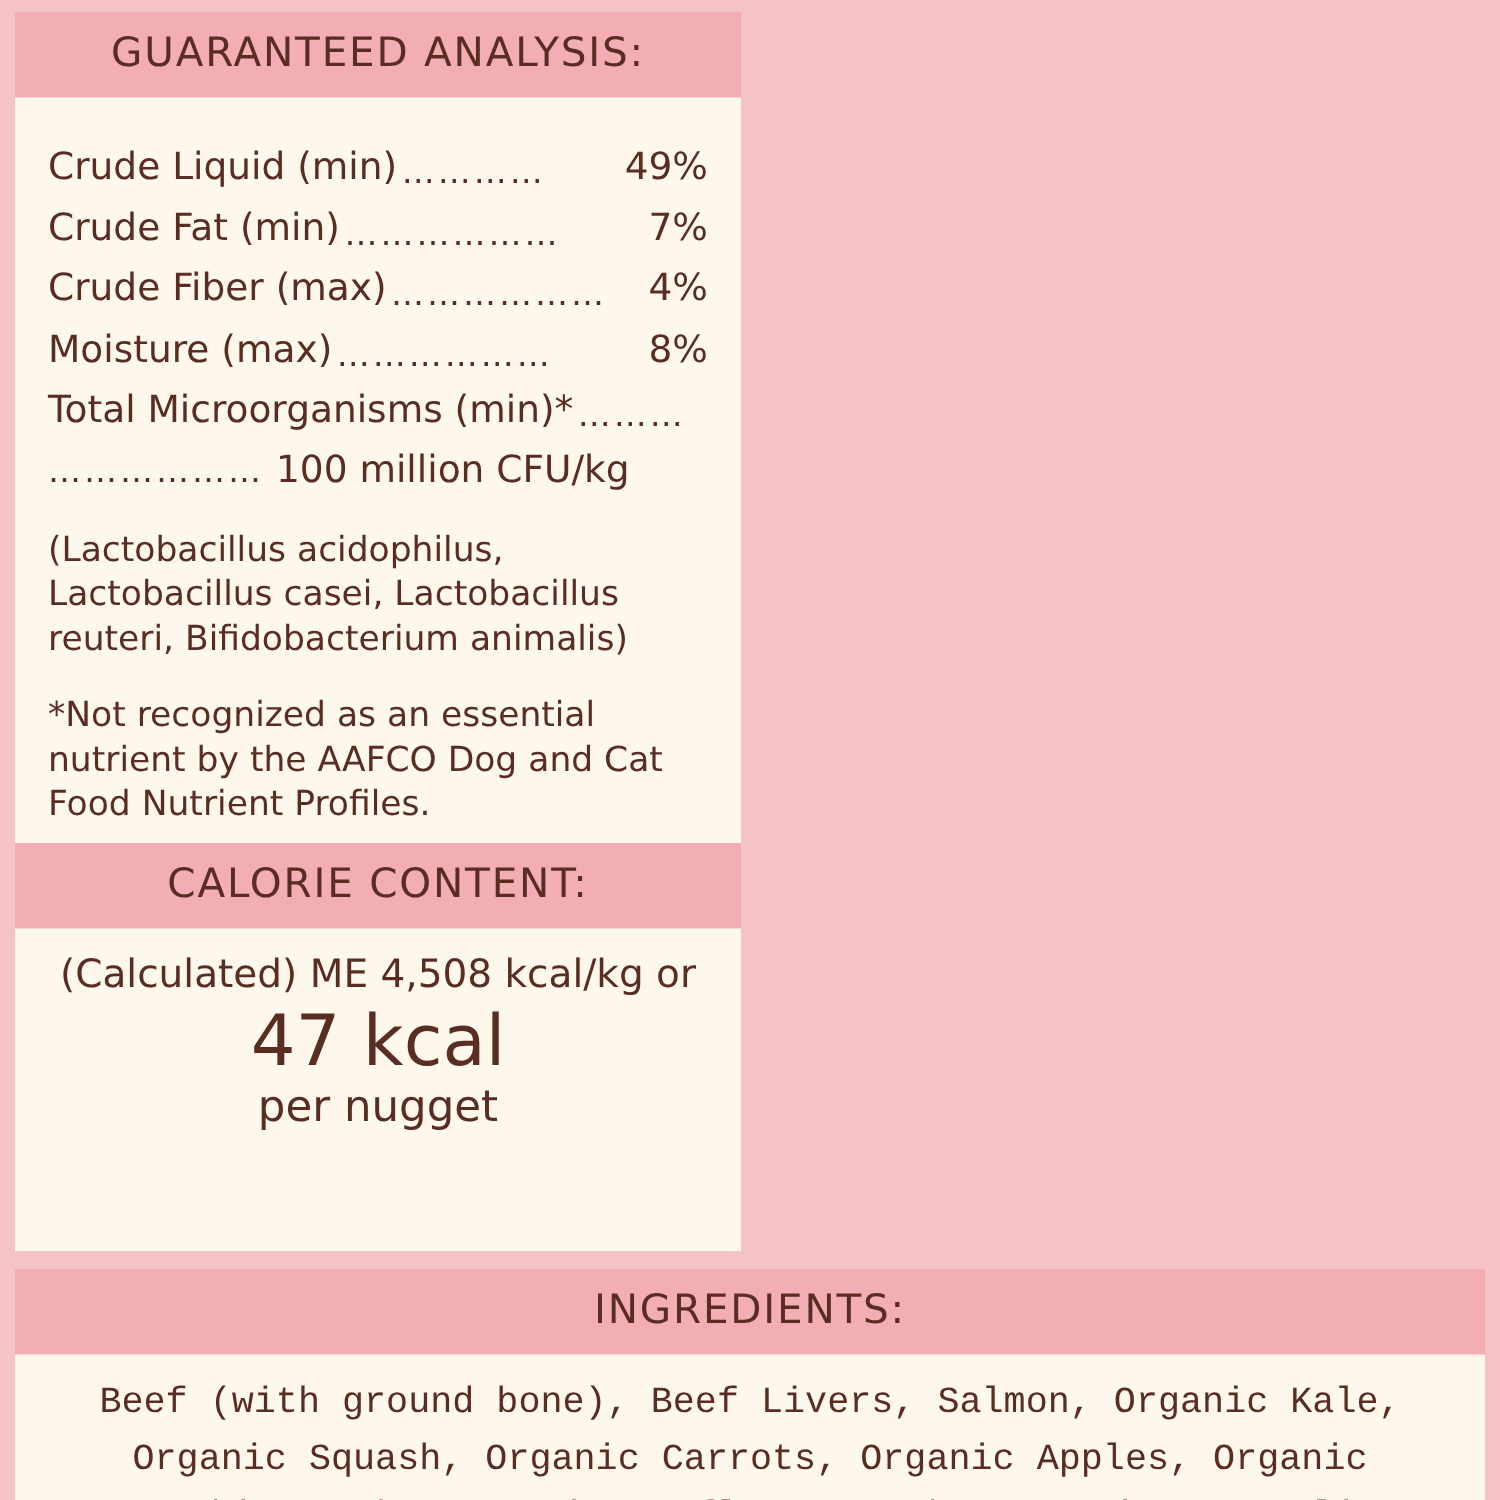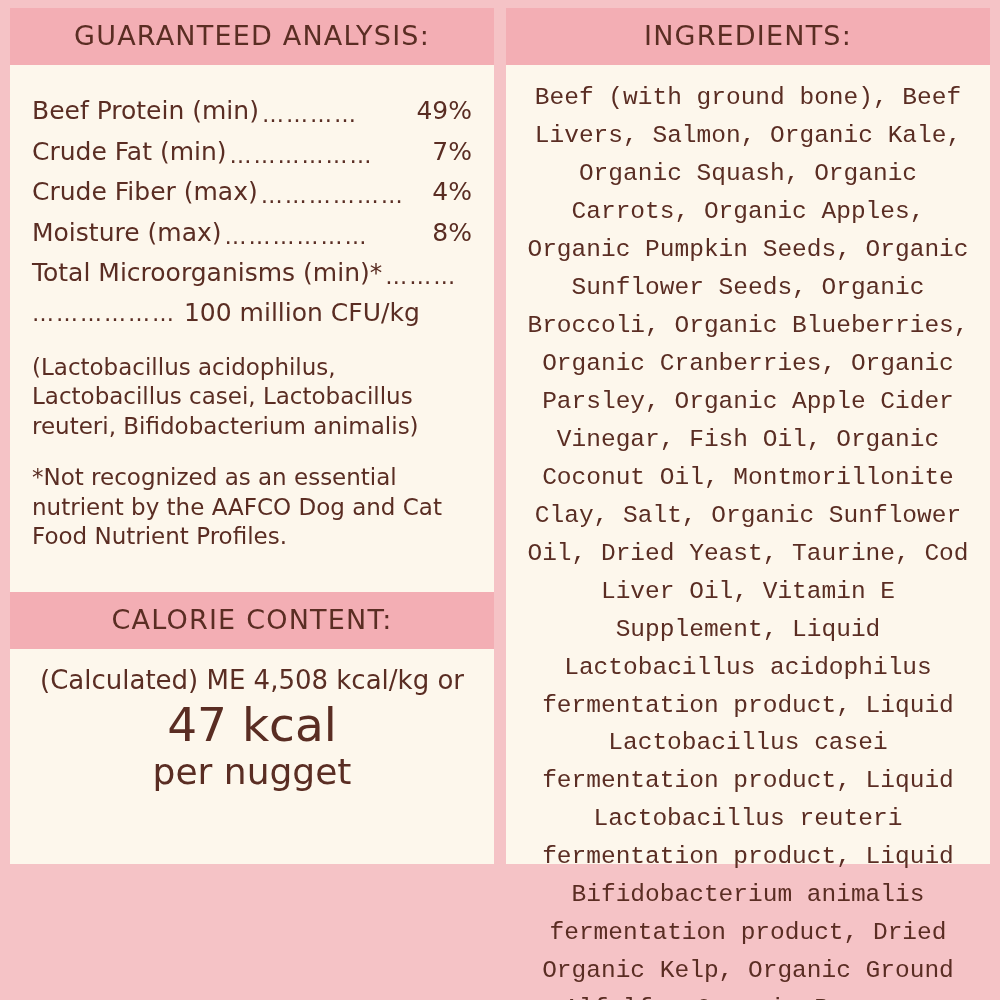--- a/index.html
+++ b/index.html
@@ -15,20 +15,21 @@
     overflow: hidden;
   }
   .page {
     position: relative;
     width: 1000px;
     height: 872px;
     box-sizing: border-box;
     padding: 8px 10px;
     display: flex;
     gap: 12px;
+    flex-direction: column;
   }
   .col-left {
     width: 484px;
     display: flex;
     flex-direction: column;
     gap: 0;
   }
   .col-right {
     flex: 1;
     background: #fdf7ec;
@@ -104,21 +105,21 @@
   .cal-line1 {
     font-size: 26px;
     line-height: 1.2;
   }
   .cal-big {
     font-size: 47px;
     line-height: 1.15;
     margin-top: 2px;
   }
   .cal-sub {
-    font-size: 36px;
+    font-size: 29px;
     line-height: 1.2;
     margin-top: -2px;
   }
 
   
   .ing-panel {
     padding: 14px 20px 10px 20px;
     text-align: center;
     flex: 1;
     font-family: Liberation Mono, monospace;
@@ -136,21 +137,21 @@
 
   <div class="col-left">
 
     <div class="band">
       <div class="band-title">GUARANTEED ANALYSIS:</div>
     </div>
 
     <div class="panel ga-panel">
 
       <div class="ga-row">
-        <span class="ga-label">Beef Protein (min)</span>
+        <span class="ga-label">Crude Liquid (min)</span>
         <span class="ga-dots">…………</span>
         <span class="ga-val">49%</span>
       </div>
 
       <div class="ga-row">
         <span class="ga-label">Crude Fat (min)</span>
         <span class="ga-dots">………………</span>
         <span class="ga-val">7%</span>
       </div>
 

